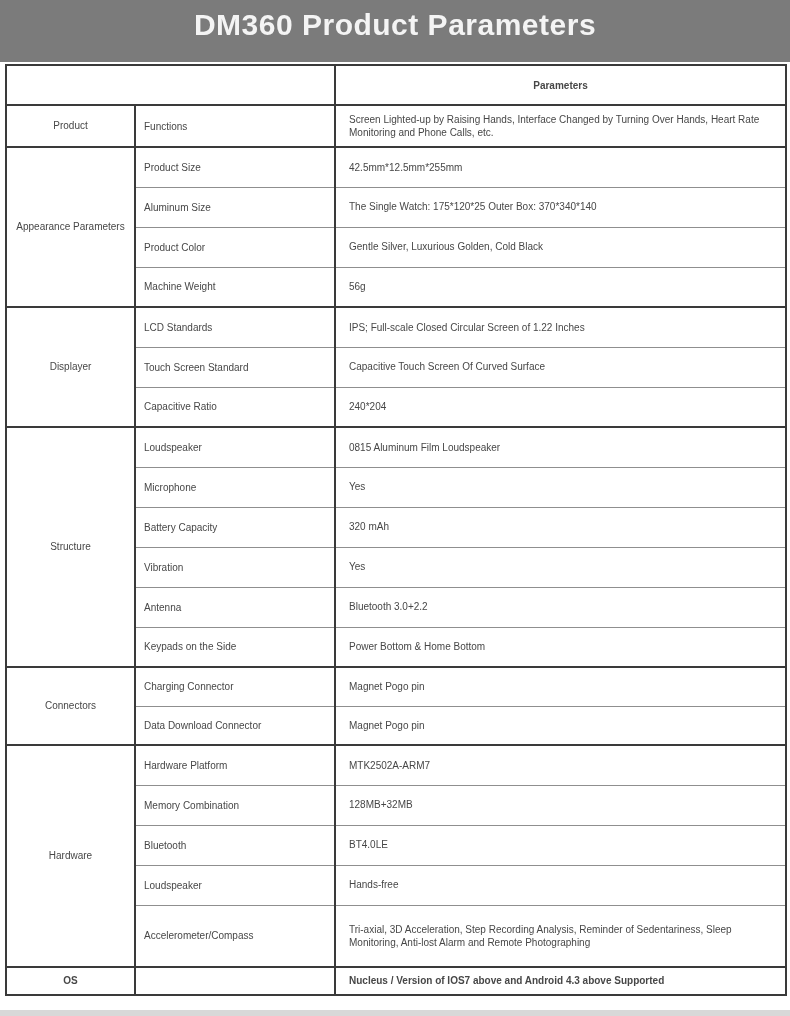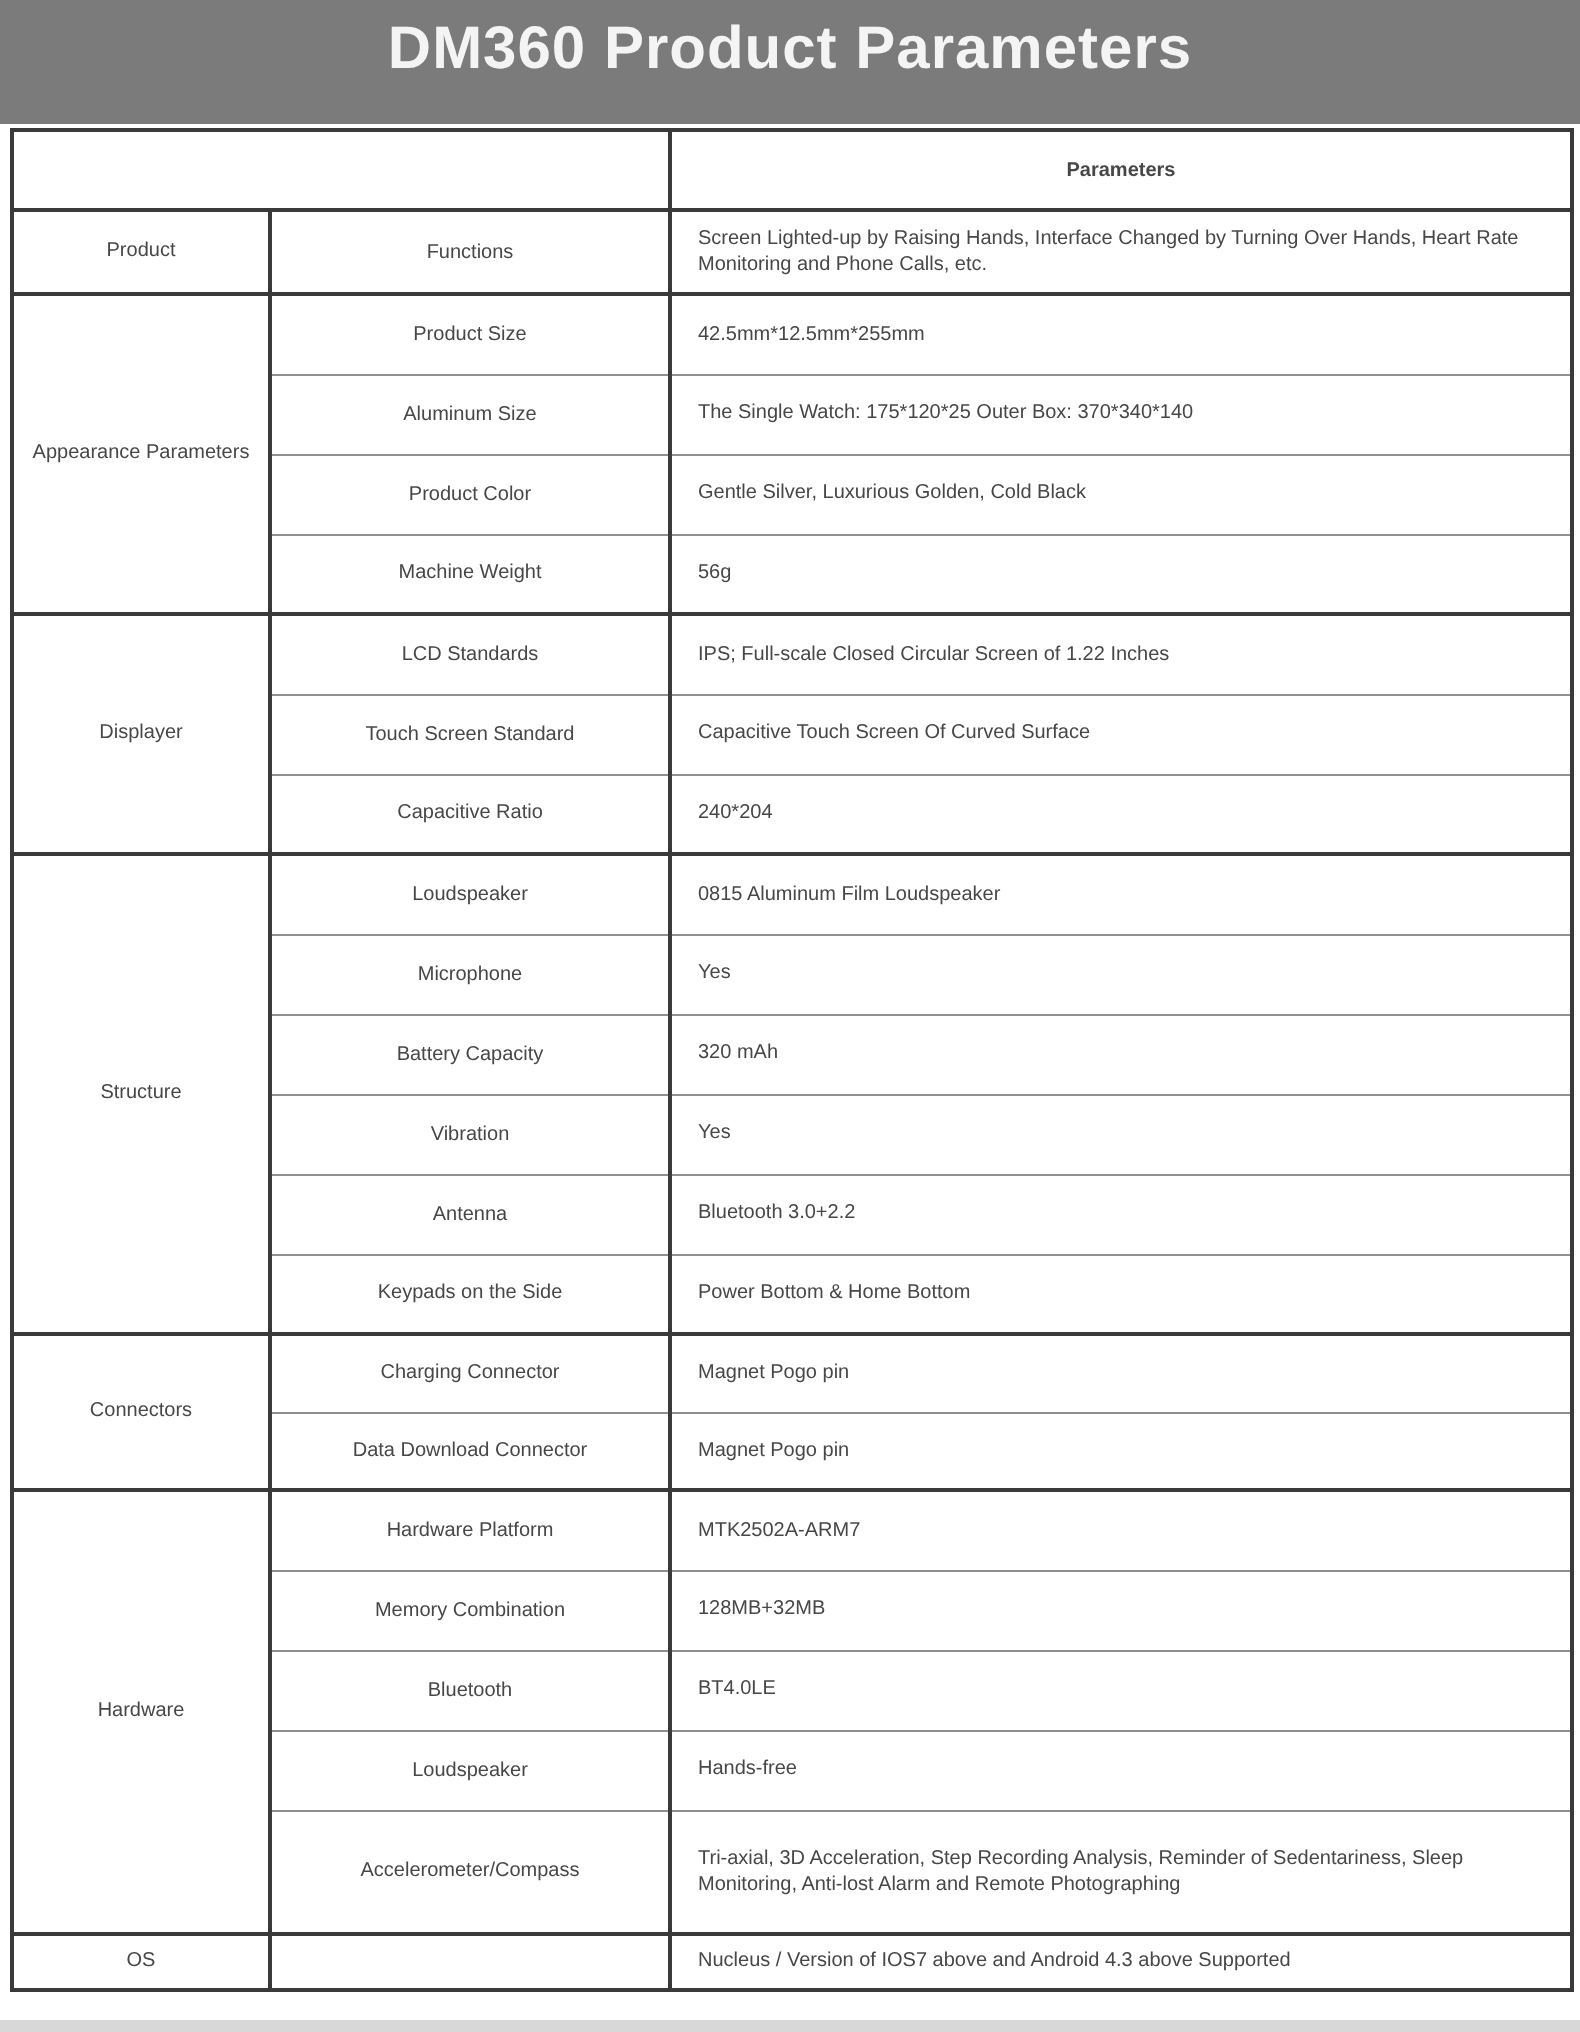--- a/index.html
+++ b/index.html
@@ -35,40 +35,40 @@
     border-left: 2px solid #3a3a3a;
     border-right: 2px solid #3a3a3a;
     color: #474747;
     font-size: 10px;
     overflow: hidden;
     border-radius: 10px;
   }
   tr { height: 40px; }
   tr.row-functions { height: 42px; }
   tr.row-accel { height: 62px; }
-  tr.row-os { height: 28px; }
+  tr.row-os { height: 28px; font-weight: bold; }
   tr.sec > td { border-top: 2px solid #3a3a3a; }
   .header-row td { border-bottom: 2px solid #3a3a3a; }
   td.corner { border-right: 2px solid #3a3a3a; }
   td.params-head {
     text-align: center;
     font-weight: bold;
     font-size: 17px;
     color: #1d1d1d;
   }
   td.cat {
     font-size: 19px;
     color: #161616;
     text-align: center;
     padding: 0 4px;
     line-height: 1.25;
   }
   td.cat-os { font-size: 20px; }
   td.label-cell {
-    text-align: center;
+    text-align: left;
     padding: 0 8px;
     color: #4c4c4c;
   }
   td.value-cell {
     text-align: left;
     padding: 5px 20px 5px 13px;
     line-height: 1.32;
     color: #414141;
   }
   .bottom-bar {

